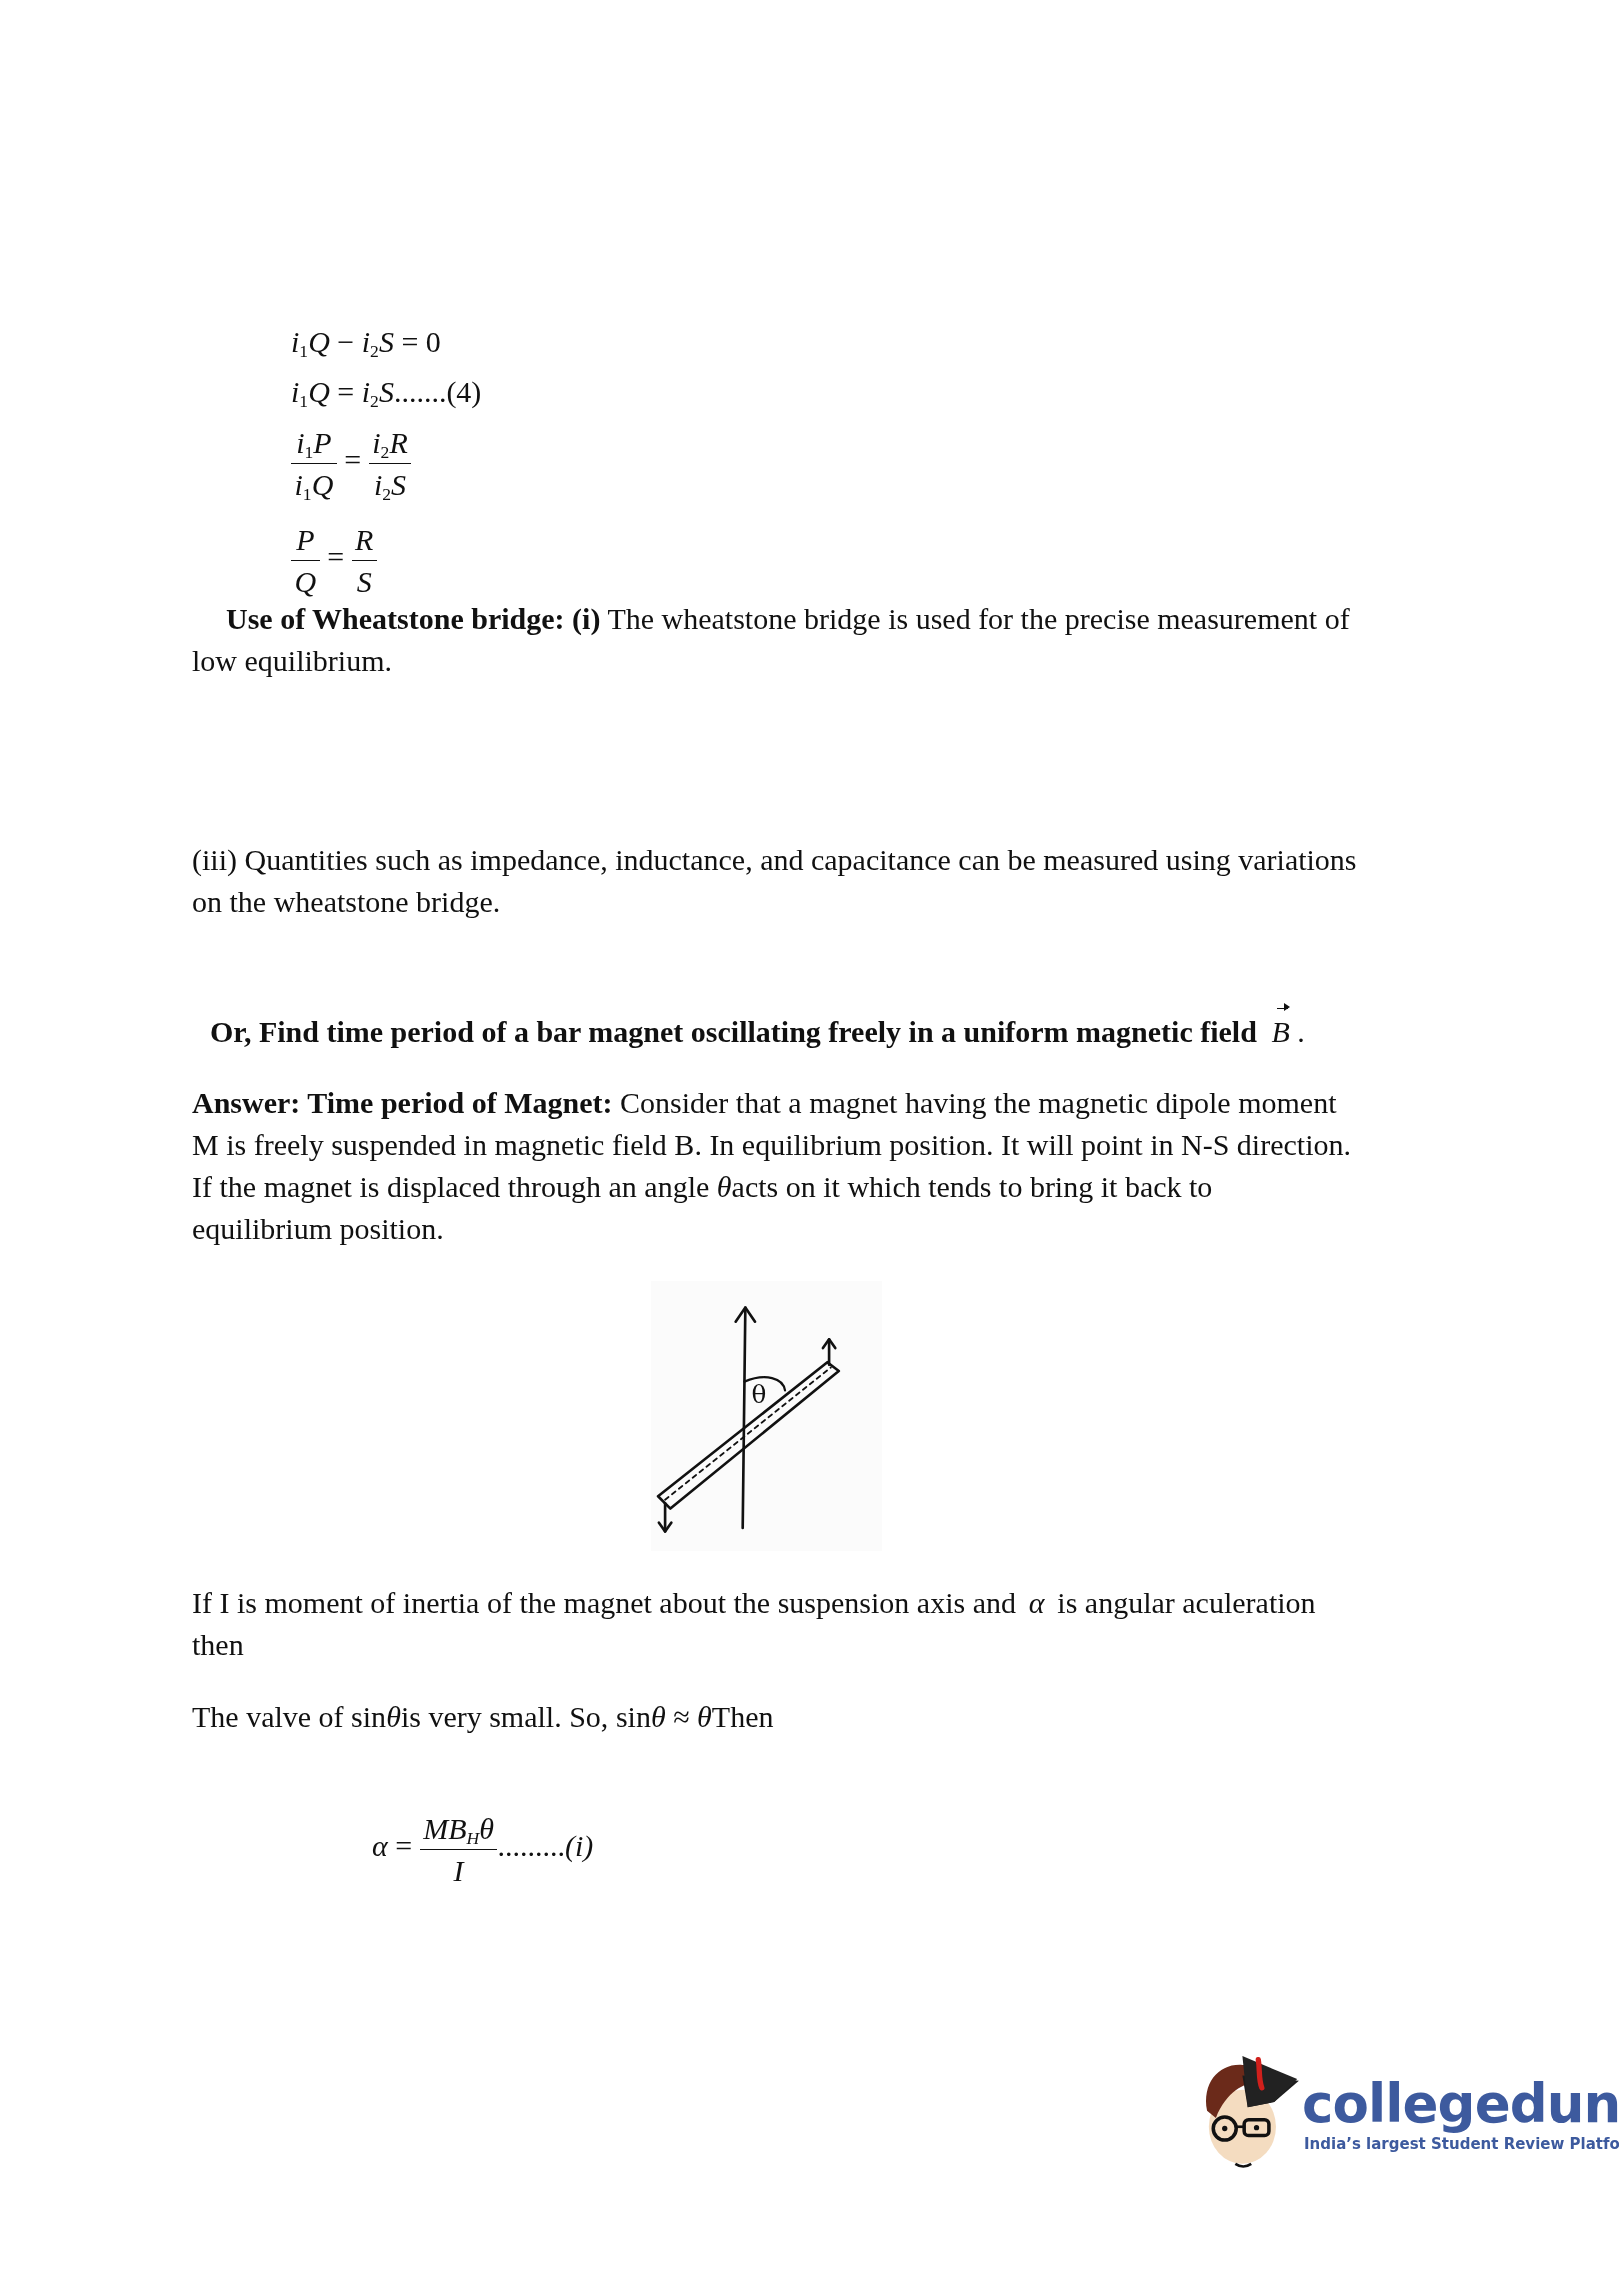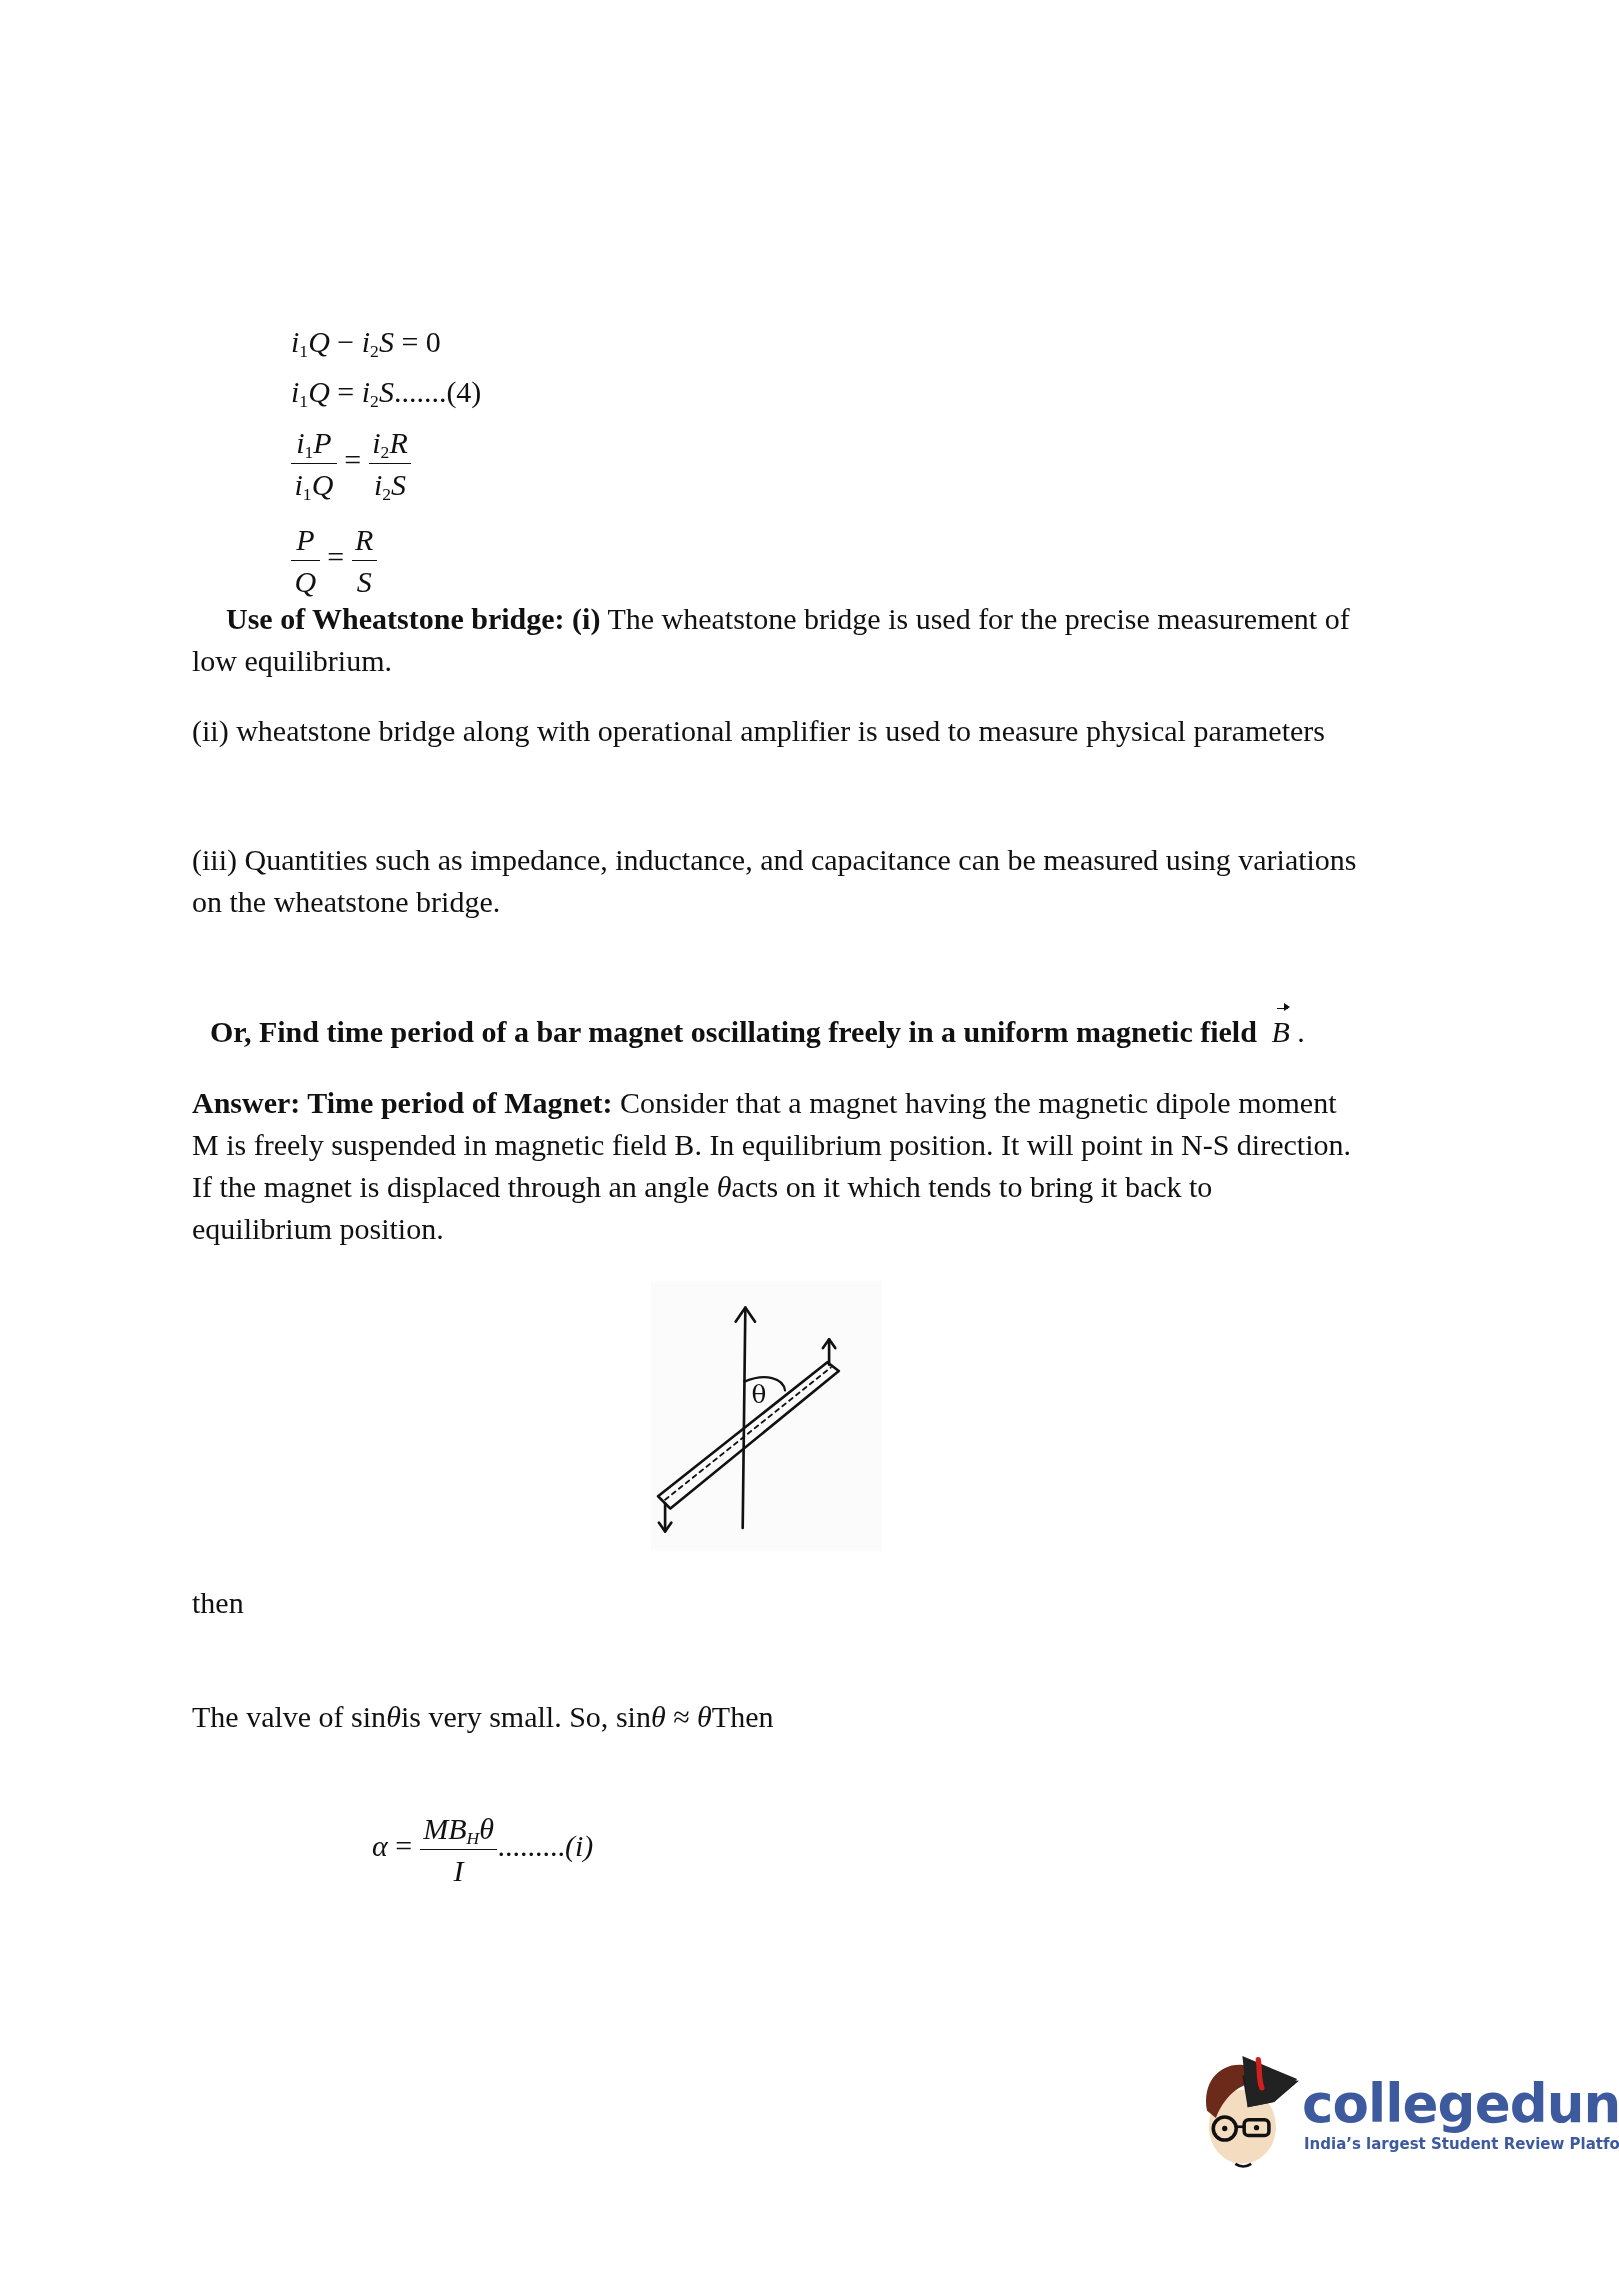--- a/index.html
+++ b/index.html
@@ -66,21 +66,20 @@
 <div class="abs txt para" style="top:598px;">
   <div style="padding-left:34px;">
     <b>Use of Wheatstone bridge:</b>
     <b>(i)</b>
     <span>The wheatstone bridge is used for the precise measurement of</span>
   </div>
   <div>low equilibrium.</div>
 </div>
 
 <div class="abs txt para" style="top:710px;">
-  <div>(ii) wheatstone bridge along with operational amplifier is used to measure physical parameters</div>
 </div>
 
 <div class="abs txt para" style="top:823px;margin-top:16px;">
   <div>(iii) Quantities such as impedance, inductance, and capacitance can be measured using variations</div>
   <div>on the wheatstone bridge.</div>
 </div>
 
 <div class="abs txt" style="left:210px; top:1011px; white-space:nowrap;">
   <b>Or, Find time period of a bar magnet oscillating freely in a uniform magnetic field</b>
   <i class="m vec" style="margin-left:7px;">B</i>
@@ -115,20 +114,25 @@
       <line x1="16" y1="252" x2="16" y2="284"></line>
       <polyline points="9,274 16,284 23,274"></polyline>
 
       <path d="M106,114 C130,104 150,110 152,124" stroke-width="2.5"></path>
     </g>
     <text x="114" y="138" font-family="DejaVu Serif, serif" font-size="28" fill="#111">θ</text>
   </svg>
 </div>
 
 <div class="abs txt para" style="top:1582px;">
+  <div>
+    <span>If I is moment of inertia of the magnet about the suspension axis and</span>
+    <i class="m" style="margin:0 5.3px;">α</i>
+    <span>is angular aculeration</span>
+  </div>
   <div>then</div>
 </div>
 
 <div class="abs txt" style="left:192px; top:1696px; white-space:nowrap;">
   <span>The valve of</span>
   <span>sin</span><i class="m">θ</i><span>is very small. So,</span>
   <span>sin</span><i class="m">θ</i>
   <span>≈</span>
   <i class="m">θ</i><span>Then</span>
 </div>

